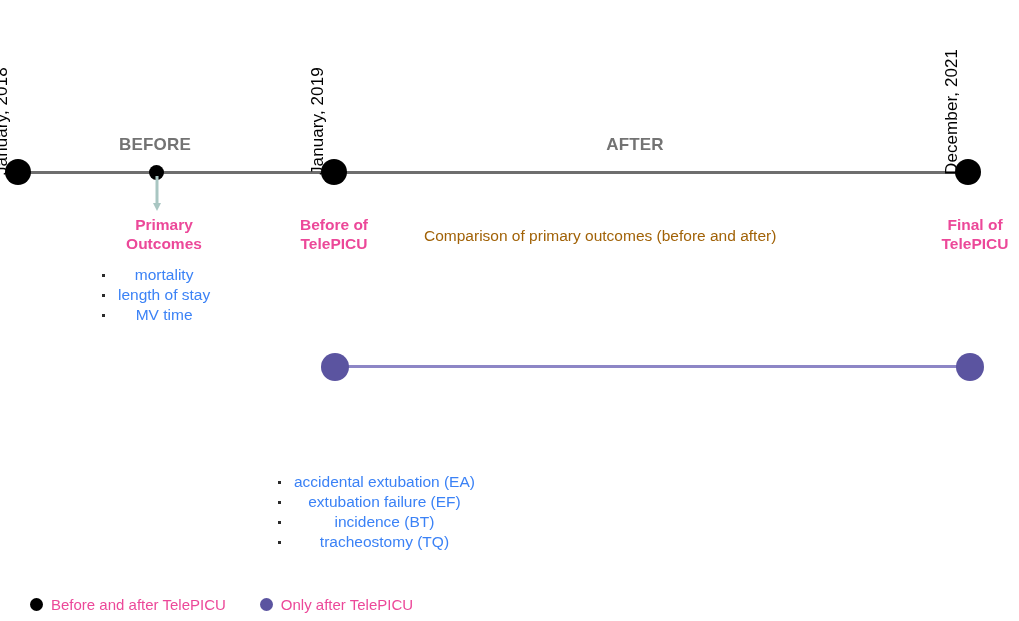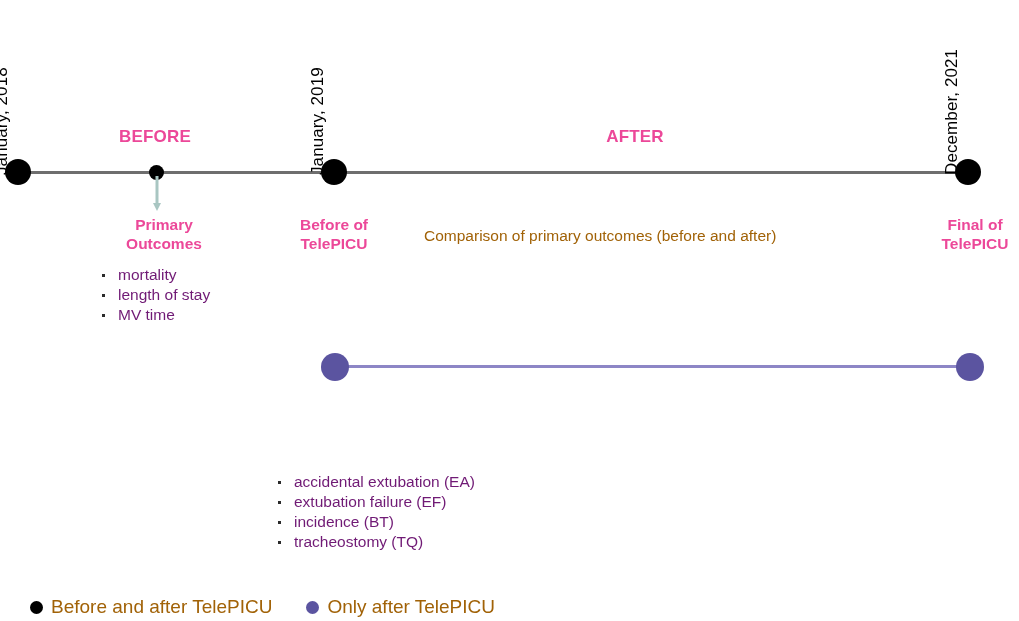--- a/index.html
+++ b/index.html
@@ -76,24 +76,25 @@
     font-weight: 400;
     color: #000000;
     letter-spacing: 0.1px;
   }
 
   
   .period-label {
     position: absolute;
     font-size: 17px;
     font-weight: bold;
-    color: #ec4899;
+    color: #737373;
     white-space: nowrap;
     transform: translateX(-50%);
     letter-spacing: 0.2px;
+    margin-top: 8px;
   }
 
   
   .milestone-caption {
     position: absolute;
     font-size: 15.5px;
     font-weight: bold;
     color: #ec4899;
     text-align: center;
     line-height: 19px;
@@ -117,25 +118,26 @@
 
   
   .bullet-list {
     position: absolute;
     margin: 0;
     padding: 0;
     list-style: none;
   }
   .bullet-list li {
     font-size: 15.5px;
-    color: #701a75;
+    color: #3b82f6;
     line-height: 20px;
     padding-left: 18px;
     position: relative;
     white-space: nowrap;
+    text-align: center;
   }
   .bullet-list li::before {
     content: "";
     position: absolute;
     left: 2px;
     top: 9px;
     width: 3px;
     height: 3px;
     background: #2b2b2b;
   }
@@ -162,22 +164,22 @@
   .legend-swatch {
     width: 13px;
     height: 13px;
     border-radius: 50%;
     display: inline-block;
     flex: 0 0 auto;
   }
   .legend-swatch.black { background: #000000; }
   .legend-swatch.purple { background: #5b54a0; }
   .legend-text {
-    font-size: 19px;
-    color: #a16207;
+    font-size: 15px;
+    color: #ec4899;
     white-space: nowrap;
   }
 </style>
 </head>
 <body>
 
 <div class="canvas">
 
   <div class="main-axis"></div>
 

